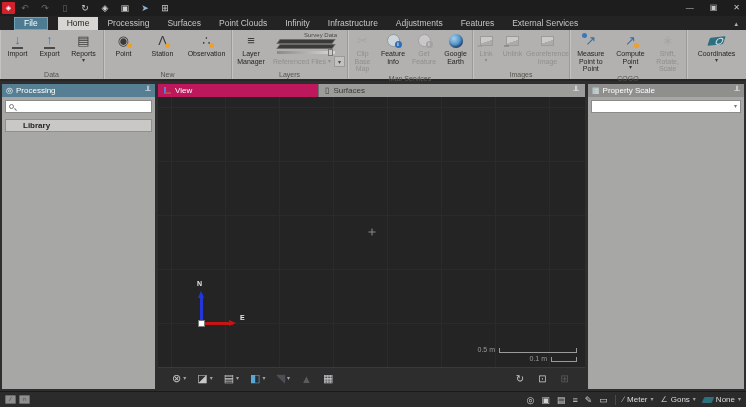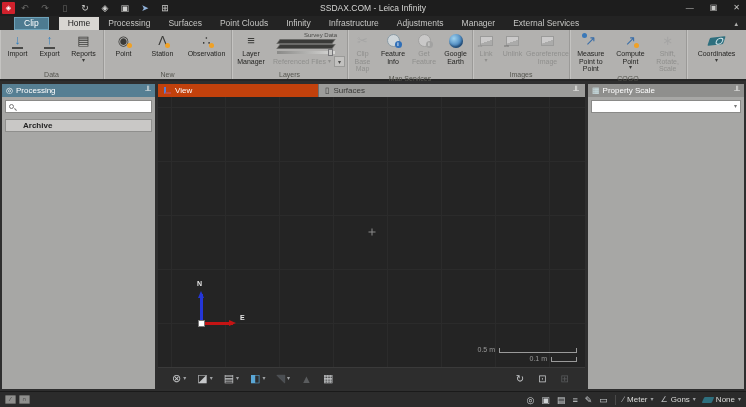--- a/index.html
+++ b/index.html
@@ -72,21 +72,21 @@
   .mag { width:5px; height:5px; border:1px solid #777; border-radius:50%; position:relative; flex:0 0 5px; }
   .mag:after { content:""; position:absolute; left:4px; top:4px; width:3px; height:1px; background:#777; transform:rotate(45deg); }
   .search input { border:none; outline:none; flex:1; font-size:8px; height:10px; font-family:inherit; }
   .navbtn { margin:3px 3px 0; height:13px; flex:0 0 13px; background:#c9c8c6; border:1px solid #8f8f8d; font-size:8px; color:#222; display:flex; align-items:center; padding-left:17px; font-weight:bold; }
   .combo { margin:3px; height:13px; flex:0 0 13px; background:#fff; border:1px solid #8a8a88; display:flex; align-items:center; padding:0 3px; font-size:8px; color:#333; }
   .combo .cb { margin-left:auto; color:#777; font-size:6px; }
 
   .center { flex:1; display:flex; flex-direction:column; background:#242424; }
   .ctabs { height:13px; flex:0 0 13px; display:flex; }
   .ctab { display:flex; align-items:center; gap:4px; padding:0 6px; font-size:8px; }
-  .ctab-view { width:160px; background:#c2410c; color:#fff; }
+  .ctab-view { width:160px; background:#be185d; color:#fff; }
   .ctab-insp { flex:1; background:#9c9c9a; color:#3a3a38; border-left:1px solid #6f6f6d; }
   .axic { width:7px; height:7px; border-left:2px solid #5a7fd6; border-bottom:2px solid #c24a42; }
   .docic { font-size:8px; color:#3a3a38; }
 
   .canvas { flex:1; position:relative; background-color:#242424;
     background-image:linear-gradient(#2b2b2b 1px, transparent 1px), linear-gradient(90deg,#2b2b2b 1px, transparent 1px);
     background-size:54px 54px; background-position:13px 10px; }
   .cross { position:absolute; left:50%; top:50%; width:7px; height:7px; transform:translate(-50%,-50%); }
   .cross:before, .cross:after { content:""; position:absolute; background:#8a8a8a; }
   .cross:before { left:3px; top:0; width:1px; height:7px; }
@@ -132,38 +132,37 @@
 <div class="titlebar">
   <span class="applogo">◈</span>
   <span class="qa dis">↶</span>
   <span class="qa dis">↷</span>
   <span class="qa dis">▯</span>
   <span class="qa">↻</span>
   <span class="qa">◈</span>
   <span class="qa">▣</span>
   <span class="qa blue">➤</span>
   <span class="qa">⊞</span>
-  <span class="title">SSDAX.COM - Leica Infinity</span>
   <span class="wctls">
     <span class="wctl">—</span>
     <span class="wctl">▣</span>
     <span class="wctl">✕</span>
   </span>
 </div>
 
 <div class="tabrow">
-  <span class="tab file">Clip</span>
+  <span class="tab file">File</span>
   <span class="tab active">Home</span>
   <span class="tab">Processing</span>
   <span class="tab">Surfaces</span>
   <span class="tab">Point Clouds</span>
   <span class="tab">Infinity</span>
   <span class="tab">Infrastructure</span>
   <span class="tab">Adjustments</span>
-  <span class="tab">Manager</span>
+  <span class="tab">Features</span>
   <span class="tab">External Services</span>
   <span class="tab-collapse">▴</span>
 </div>
 
 <div class="ribbon">
 
   <div class="rgroup" style="width:104px">
     <div class="rbtns">
       <div class="rbtn" style="width:32px">
         <span class="ricon tray arr-imp">↓</span>
@@ -325,21 +324,21 @@
   <div class="panel nav">
     <div class="phead">
       <span class="hicon">◎</span>
       <span>Processing</span>
       <span class="pin">╨</span>
     </div>
     <div class="search">
       <span class="mag"></span>
       <input type="text" placeholder="" style="">
     </div>
-    <div class="navbtn">Archive</div>
+    <div class="navbtn">Library</div>
   </div>
 
   <div class="center">
     <div class="ctabs">
       <div class="ctab ctab-view">
         <span class="axic"></span>
         <span>View</span>
       </div>
       <div class="ctab ctab-insp">
         <span class="docic">▯</span>

